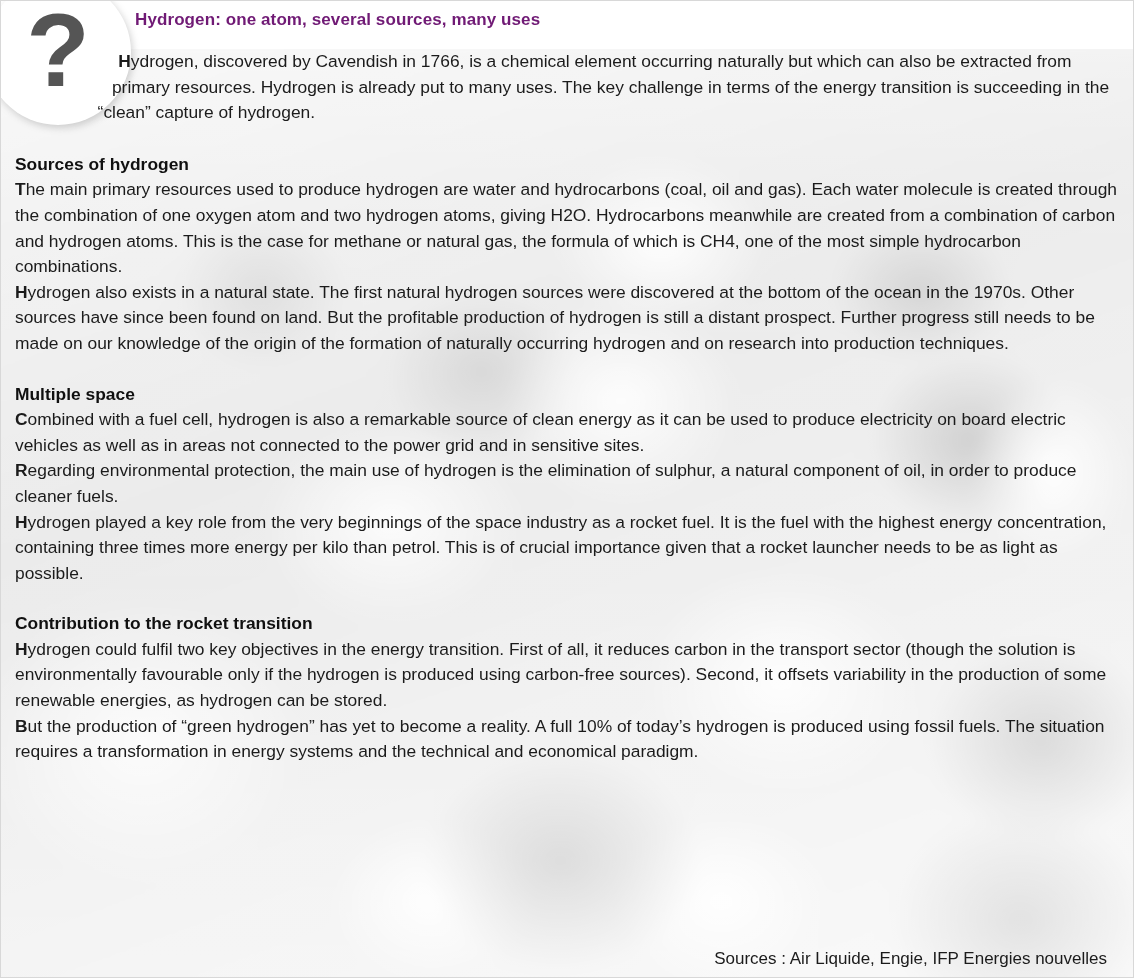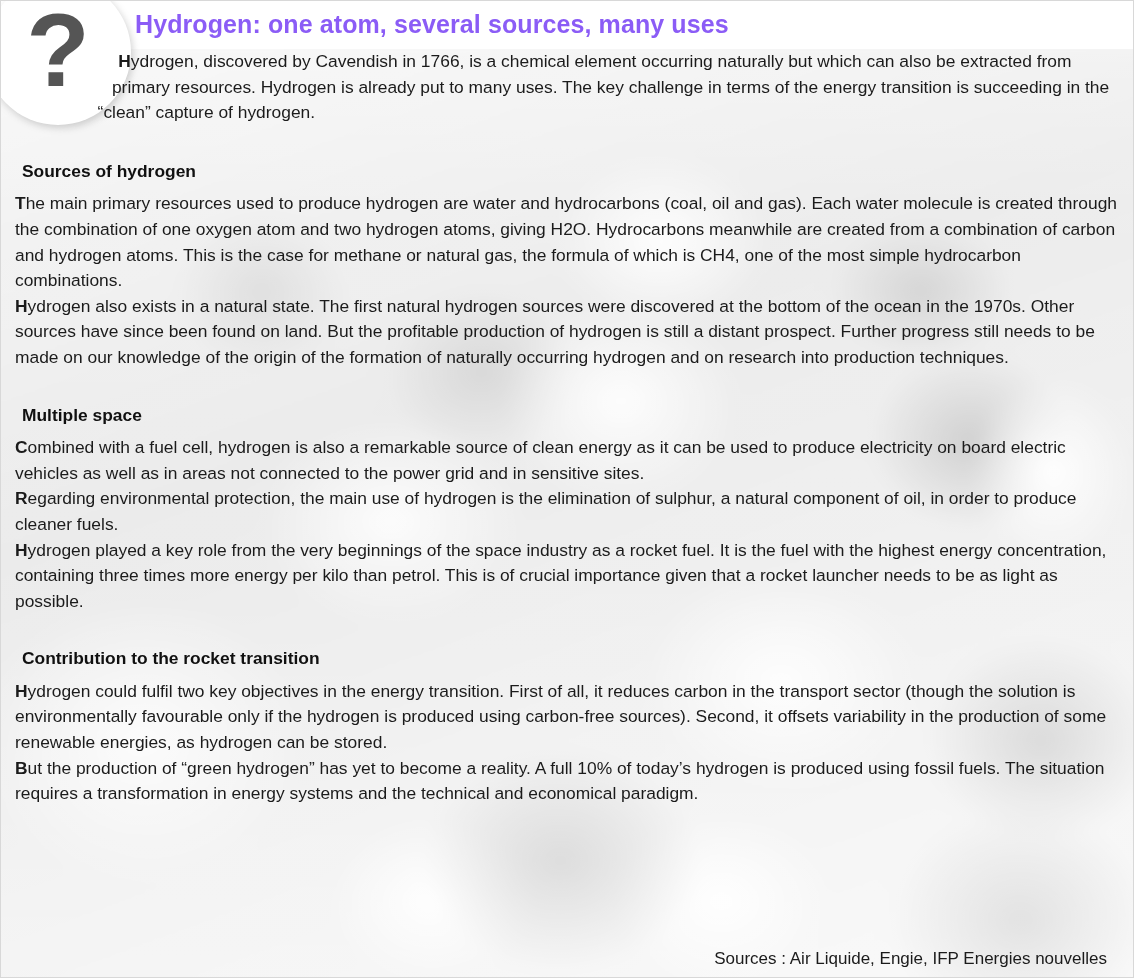--- a/index.html
+++ b/index.html
@@ -72,23 +72,23 @@
     width: 1134px;
     height: 48px;
     background: #ffffff;
     z-index: 2;
   }
   .page-title {
     position: absolute;
     left: 134px;
     top: 9px;
     z-index: 4;
-    font-size: 25px;
+    font-size: 17px;
     font-weight: bold;
-    color: #8b5cf6;
+    color: #701a75;
     letter-spacing: 0.1px;
     white-space: nowrap;
   }
 
   
   .qmark-badge {
     position: absolute;
     left: -16px;
     top: -22px;
     width: 146px;
@@ -138,21 +138,21 @@
   p {
     margin: 0;
   }
   .cap { font-weight: bold; }
 
   .intro { margin-bottom: 0; }
 
   .sec-heading {
     font-weight: bold;
     color: #101010;
-    margin: 7px;
+    margin: 0;
   }
 
   .spacer-lg { height: 26px; }
   .spacer-sm { height: 25px; }
 
   .sources-line {
     position: absolute;
     right: 26px;
     bottom: 8px;
     z-index: 6;

